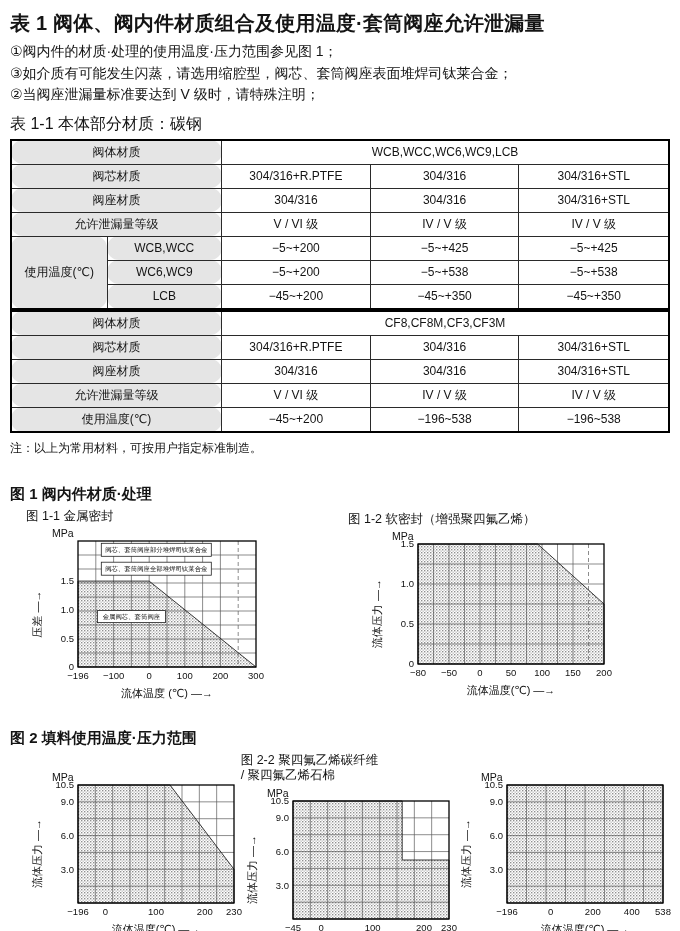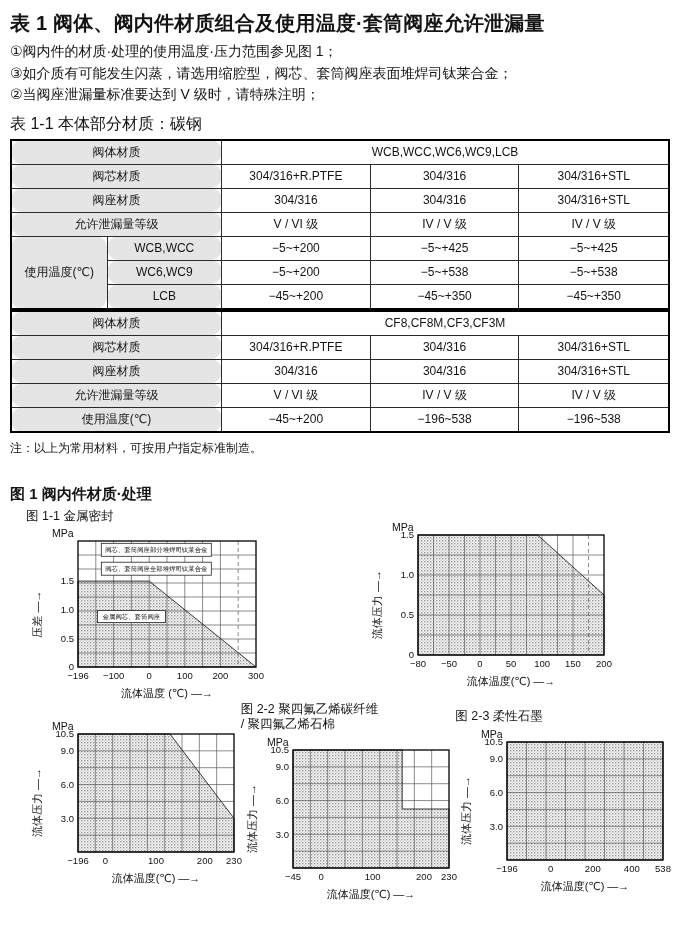--- a/index.html
+++ b/index.html
@@ -185,20 +185,21 @@
             <rect x="71.3" y="18.3" width="110" height="13" fill="#fff" stroke="#222" stroke-width="0.8"></rect>
             <text x="126.3" y="27.2" text-anchor="middle" font-size="6.4" fill="#111">阀芯、套筒阀座部分堆焊司钛莱合金</text>
             <rect x="71.3" y="37.2" width="110" height="13" fill="#fff" stroke="#222" stroke-width="0.8"></rect>
             <text x="126.3" y="46.1" text-anchor="middle" font-size="6.4" fill="#111">阀芯、套筒阀座全部堆焊司钛莱合金</text>
             <rect x="67.4" y="85.6" width="68" height="12" fill="#fff" stroke="#222" stroke-width="0.8"></rect>
             <text x="101.4" y="94.0" text-anchor="middle" font-size="6.4" fill="#111">金属阀芯、套筒阀座</text>
           </svg>
         </div>
     </div>
     <div class="figcol f1-right">
+      <p class="fcap">图 1-2 软密封（增强聚四氟乙烯）</p>
       <div class="chart">
           <svg width="244" height="170" viewBox="0 0 244 170">
             <defs>
               <pattern id="pt_f12" width="3" height="3" patternUnits="userSpaceOnUse">
                 <rect width="3" height="3" fill="#ffffff"></rect>
                 <rect x="0" y="0" width="1.4" height="1.4" fill="#8f8f8f"></rect>
                 <rect x="1.5" y="1.5" width="1.4" height="1.4" fill="#c4c4c4"></rect>
               </pattern>
             </defs>
             <polygon points="48.0,16.0 167.6,16.0 234.0,76.0 234.0,136.0 48.0,136.0" fill="url(#pt_f12)"></polygon>
@@ -232,20 +233,21 @@
             <text x="44" y="59.3" text-anchor="end" font-size="9.5" fill="#111">1.0</text>
             <text x="44" y="19.3" text-anchor="end" font-size="9.5" fill="#111">1.5</text>
             <text x="22" y="12" font-size="10.5" fill="#111">MPa</text>
             <text x="141.0" y="166" text-anchor="middle" font-size="11" fill="#111">流体温度(℃) —→</text>
             <text transform="translate(11 85.6) rotate(-90)" text-anchor="middle" font-size="11" fill="#111">流体压力 —→</text>
           </svg>
         </div>
     </div>
   </div>
 
+  <div class="fh">图 2 填料使用温度·压力范围</div>
   <div class="figrow fig2row">
     <div class="figcol">
       <div class="chart">
           <svg width="214" height="168" viewBox="0 0 214 168">
             <defs>
               <pattern id="pt_f21" width="3" height="3" patternUnits="userSpaceOnUse">
                 <rect width="3" height="3" fill="#ffffff"></rect>
                 <rect x="0" y="0" width="1.4" height="1.4" fill="#8f8f8f"></rect>
                 <rect x="1.5" y="1.5" width="1.4" height="1.4" fill="#c4c4c4"></rect>
               </pattern>
@@ -320,21 +322,20 @@
             <text x="44" y="69.9" text-anchor="end" font-size="9.5" fill="#111">6.0</text>
             <text x="44" y="36.2" text-anchor="end" font-size="9.5" fill="#111">9.0</text>
             <text x="44" y="19.3" text-anchor="end" font-size="9.5" fill="#111">10.5</text>
             <text x="22" y="12" font-size="10.5" fill="#111">MPa</text>
             <text x="126.0" y="164" text-anchor="middle" font-size="11" fill="#111">流体温度(℃) —→</text>
             <text transform="translate(11 84.4) rotate(-90)" text-anchor="middle" font-size="11" fill="#111">流体压力 —→</text>
           </svg>
         </div>
     </div>
     <div class="figcol">
-      <p class="fcap">图 2-3 柔性石墨</p>
       <div class="chart">
           <svg width="214" height="168" viewBox="0 0 214 168">
             <defs>
               <pattern id="pt_f23" width="3" height="3" patternUnits="userSpaceOnUse">
                 <rect width="3" height="3" fill="#ffffff"></rect>
                 <rect x="0" y="0" width="1.4" height="1.4" fill="#8f8f8f"></rect>
                 <rect x="1.5" y="1.5" width="1.4" height="1.4" fill="#c4c4c4"></rect>
               </pattern>
             </defs>
             <polygon points="48.0,16.0 204.0,16.0 204.0,134.0 48.0,134.0" fill="url(#pt_f23)"></polygon>

